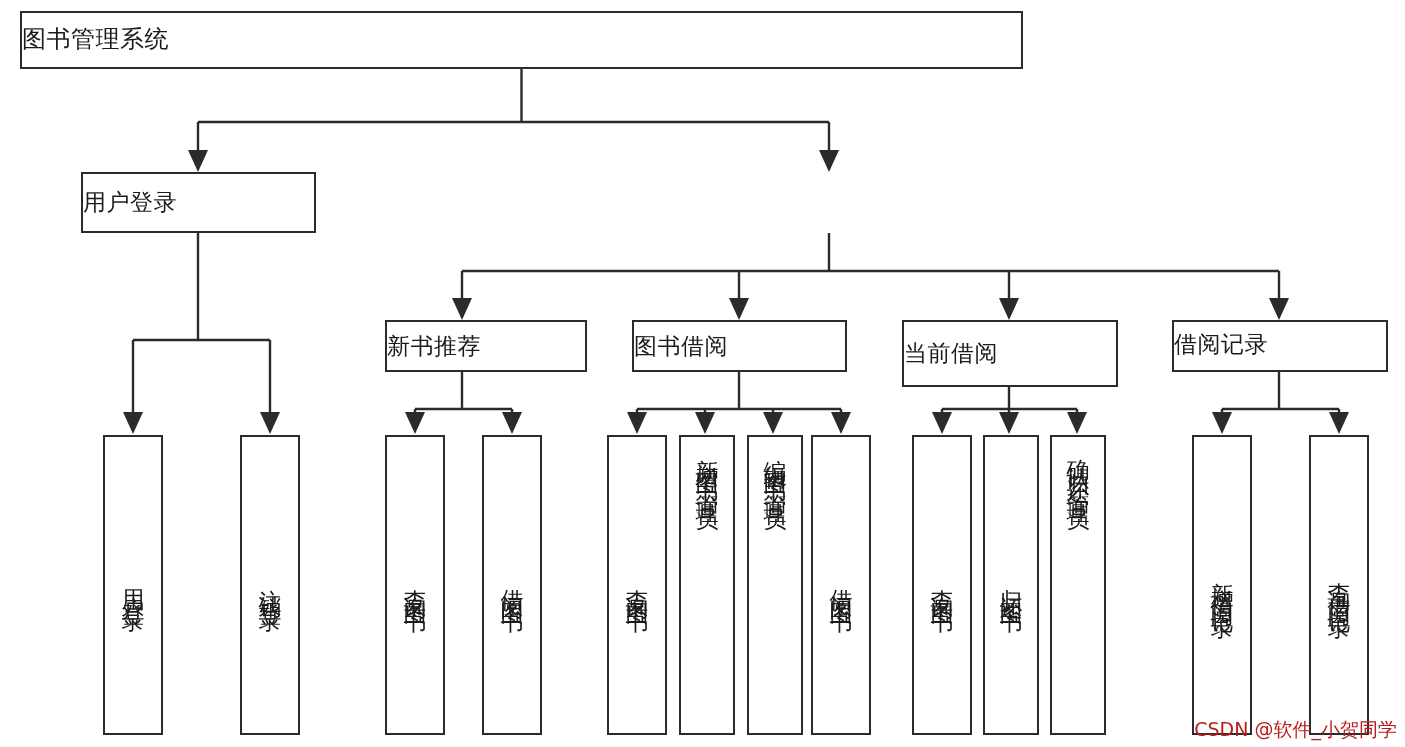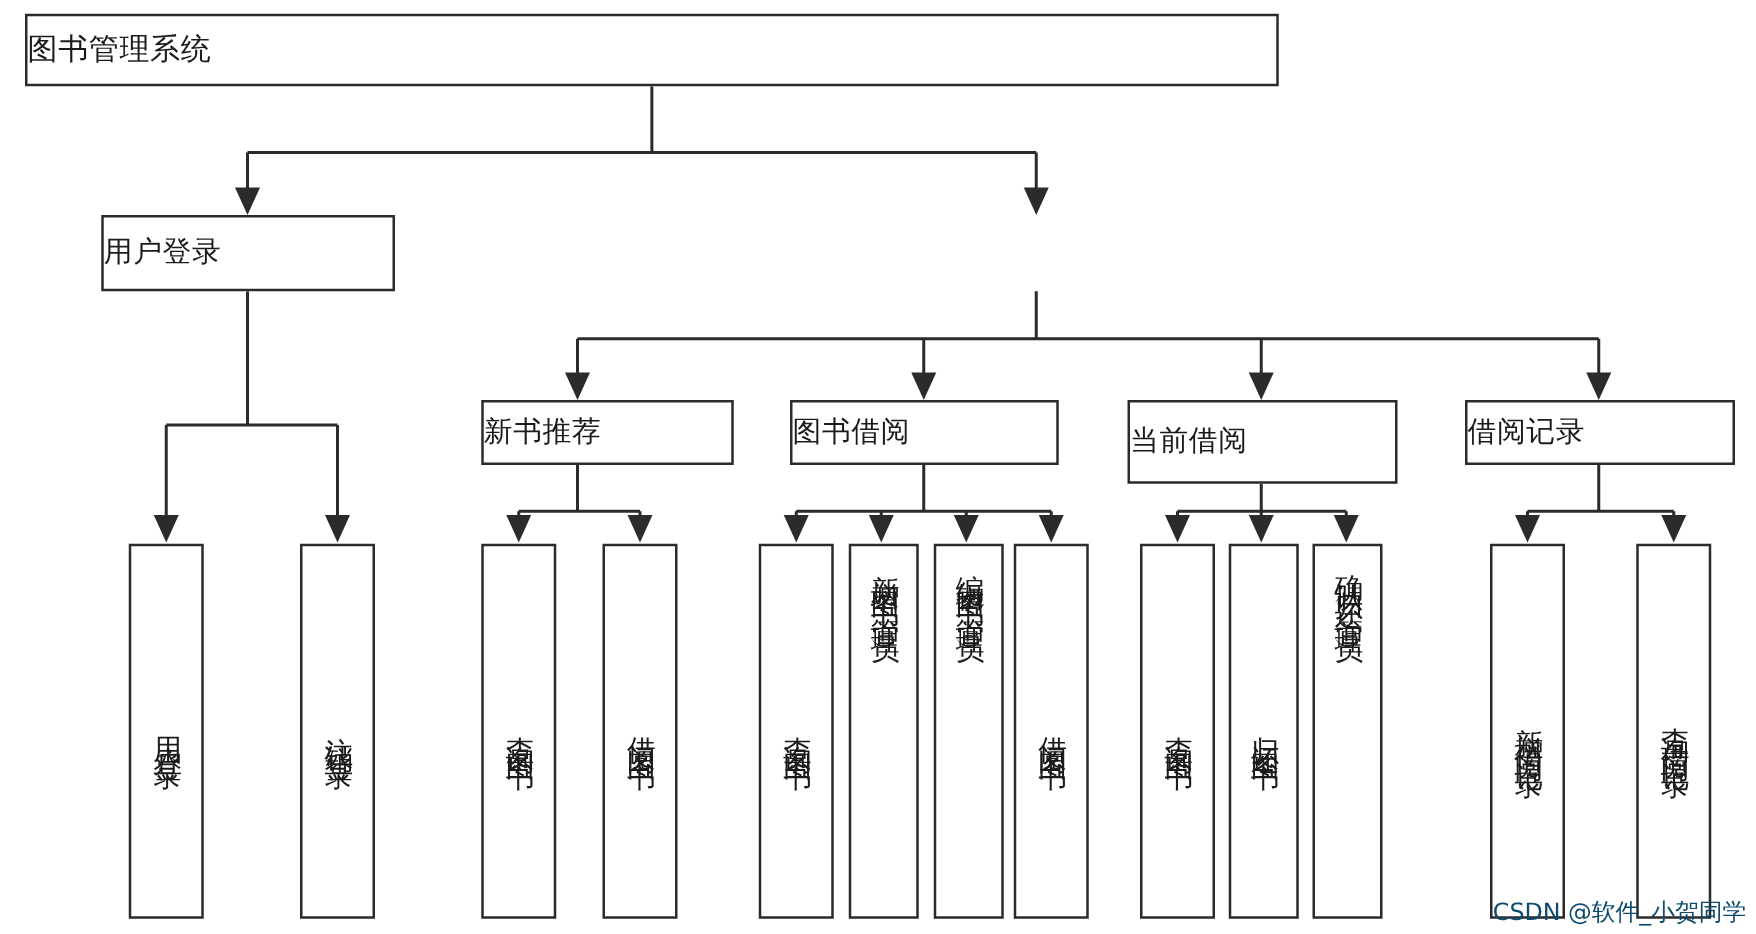--- a/index.html
+++ b/index.html
@@ -67,21 +67,21 @@
     stroke-width: 2.4;
     fill: none;
   }
   #links polygon { fill: #2b2b2b; }
 
   
   .watermark {
     position: absolute;
     right: 8px;
     bottom: 4px;
-    color: #0c4a6e;
+    color: #b91c1c;
     font-size: 19px;
     white-space: nowrap;
     user-select: none;
   }
 </style>
 </head>
 <body>
 
 <div id="diagram-root">
 
@@ -159,21 +159,21 @@
 
   <div class="node" style="left:361px; top:320px; width:202px; height:52px;margin-left:24px;">
     <span class="node-label">新书推荐</span>
   </div>
   <div class="node" style="left:632px; top:320px; width:215px; height:52px;">
     <span class="node-label">图书借阅</span>
   </div>
   <div class="node" style="left:902px; top:320px; width:216px; height:67px;">
     <span class="node-label">当前借阅</span>
   </div>
-  <div class="node" style="left:1172px; top:320px; width:216px; height:52px;">
+  <div class="node" style="left:1172px; top:320px; width:216px; height:52px;font-family:Liberation Mono, monospace;">
     <span class="node-label">借阅记录</span>
   </div>
 
   <div class="node vertical centered" style="left:103px; top:435px; width:60px; height:300px;">
     <span class="node-label">用户登录</span>
   </div>
   <div class="node vertical centered" style="left:240px; top:435px; width:60px; height:300px;">
     <span class="node-label">注销登录</span>
   </div>
 

